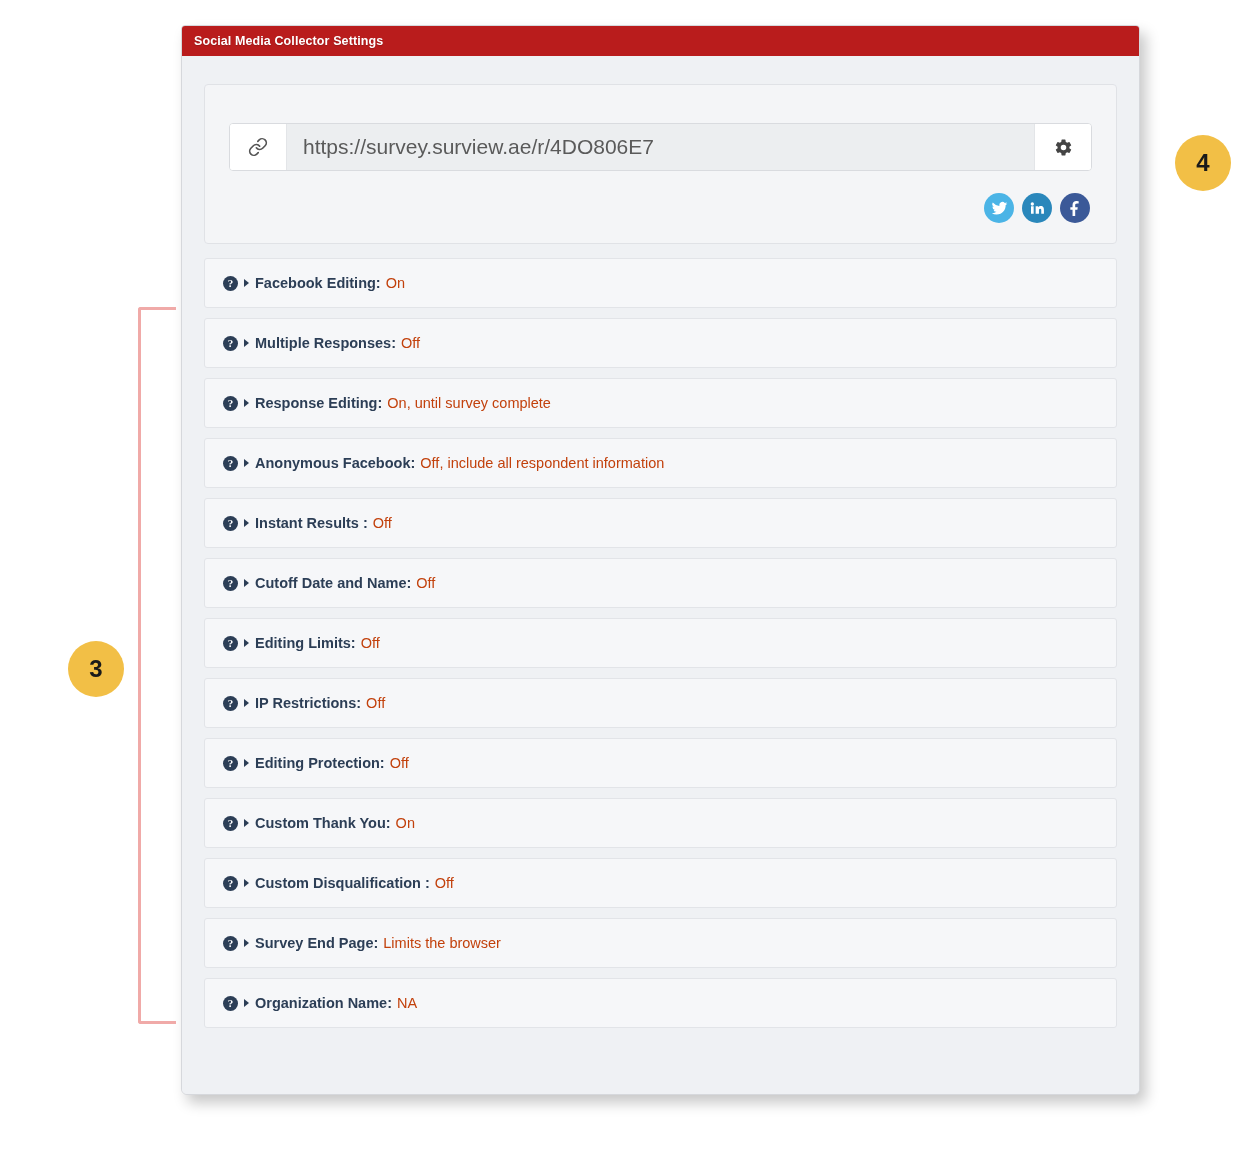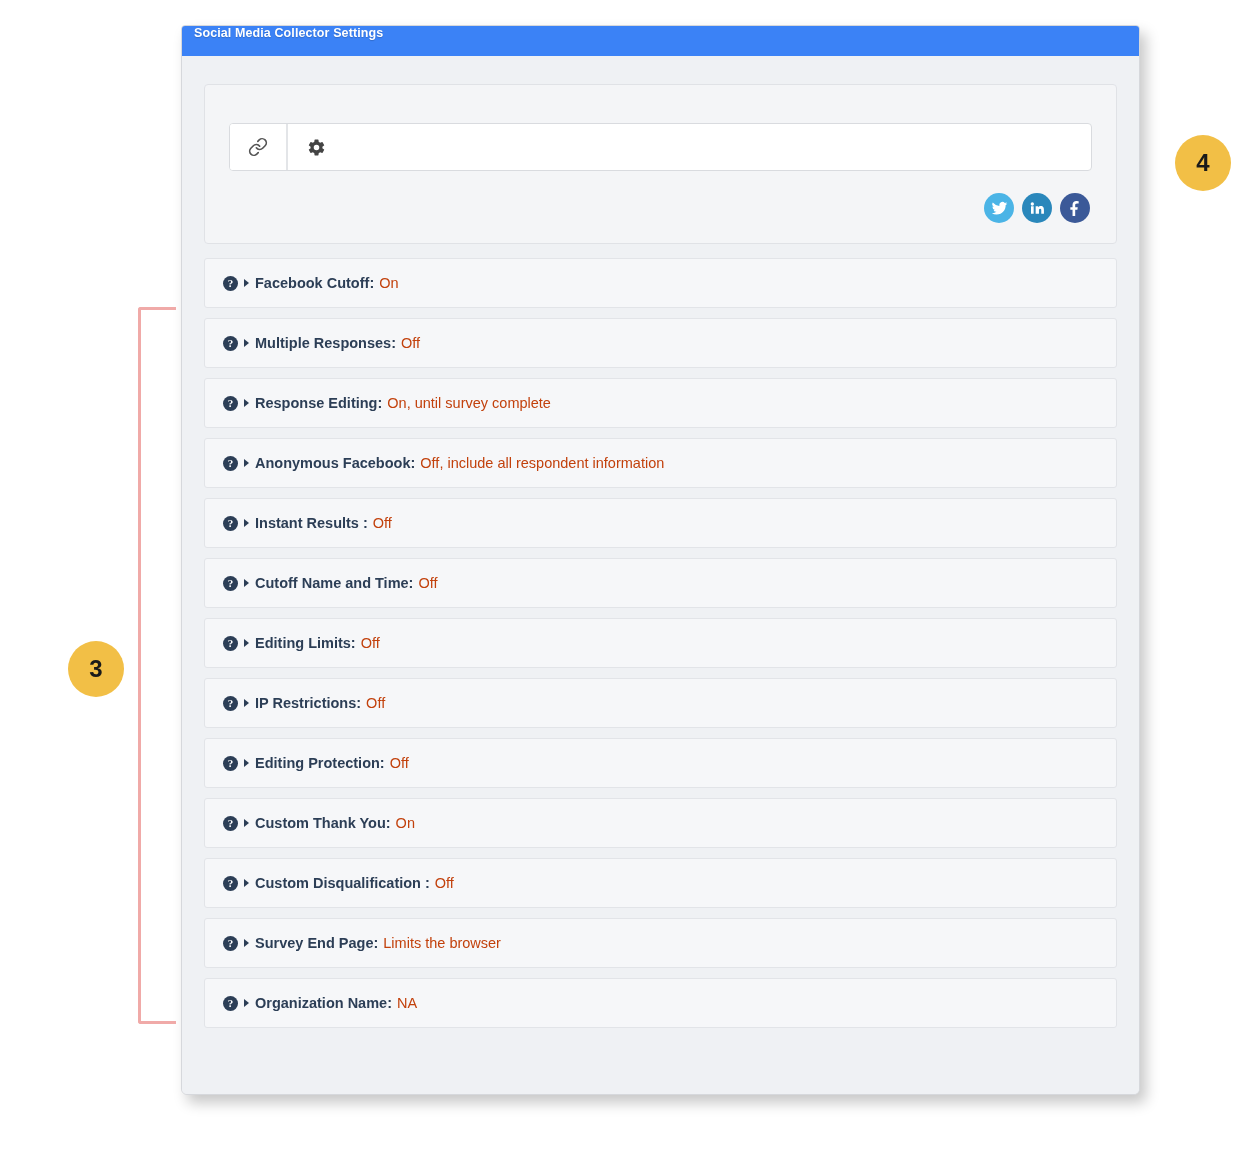--- a/index.html
+++ b/index.html
@@ -24,23 +24,23 @@
     height: 1070px;
     background: #eff1f4;
     border-radius: 4px 4px 6px 6px;
     box-shadow: 6px 8px 14px rgba(0,0,0,0.22);
     overflow: hidden;
     border: 1px solid #d6d8dc;
     box-sizing: border-box;
   }
   #titlebar {
     height: 30px;
-    background: #3b82f6;
-    display: flex;
-    align-items: flex-start;
+    background: #b91c1c;
+    display: flex;
+    align-items: center;
     padding-left: 12px;
     box-sizing: border-box;
   }
   #titlebar .title-text {
     color: #ffffff;
     font-size: 12.5px;
     font-weight: bold;
     letter-spacing: 0.1px;
     text-shadow: 0 1px 1px rgba(0,0,0,0.18);
   }
@@ -234,20 +234,21 @@
     <div class="share-card">
 
 
       <div class="url-row">
         <div class="url-addon left">
           <svg width="20" height="20" viewBox="0 0 24 24" fill="none" stroke="#555" stroke-width="2" stroke-linecap="round" stroke-linejoin="round">
             <path d="M10 13a5 5 0 0 0 7.54.54l3-3a5 5 0 0 0-7.07-7.07l-1.72 1.71"></path>
             <path d="M14 11a5 5 0 0 0-7.54-.54l-3 3a5 5 0 0 0 7.07 7.07l1.71-1.71"></path>
           </svg>
         </div>
+        <div class="url-value">https://survey.surview.ae/r/4DO806E7</div>
         <div class="url-addon right">
           <svg width="19" height="19" viewBox="0 0 24 24" fill="#444">
             <path d="M19.43 12.98c.04-.32.07-.64.07-.98s-.03-.66-.07-.98l2.11-1.65a.5.5 0 0 0 .12-.64l-2-3.46a.5.5 0 0 0-.61-.22l-2.49 1a7.3 7.3 0 0 0-1.69-.98l-.38-2.65A.49.49 0 0 0 14 2h-4a.49.49 0 0 0-.49.42l-.38 2.65c-.61.25-1.17.58-1.69.98l-2.49-1a.5.5 0 0 0-.61.22l-2 3.46a.5.5 0 0 0 .12.64l2.11 1.65c-.04.32-.07.65-.07.98s.03.66.07.98l-2.11 1.65a.5.5 0 0 0-.12.64l2 3.46c.13.22.39.3.61.22l2.49-1c.52.4 1.08.73 1.69.98l.38 2.65c.04.24.24.42.49.42h4c.25 0 .45-.18.49-.42l.38-2.65c.61-.25 1.17-.58 1.69-.98l2.49 1c.22.08.48 0 .61-.22l2-3.46a.5.5 0 0 0-.12-.64l-2.11-1.65zM12 15.5A3.5 3.5 0 1 1 15.5 12 3.5 3.5 0 0 1 12 15.5z"></path>
           </svg>
         </div>
       </div>
 
       <div class="social-row">
         <div class="social-icon" style="background:#4bb4e6;">
           <svg width="17" height="17" viewBox="0 0 24 24" fill="#ffffff">
@@ -265,21 +266,21 @@
           </svg>
         </div>
       </div>
     </div>
 
     <div class="settings-list">
 
       <div class="setting-row">
         <span class="help-icon">?</span>
         <span class="tri-right"></span>
-        <span class="setting-label">Facebook Cutoff:</span>
+        <span class="setting-label">Facebook Editing:</span>
         <span class="setting-value">On</span>
       </div>
 
       <div class="setting-row">
         <span class="help-icon">?</span>
         <span class="tri-right"></span>
         <span class="setting-label">Multiple Responses:</span>
         <span class="setting-value">Off</span>
       </div>
 
@@ -300,21 +301,21 @@
       <div class="setting-row">
         <span class="help-icon">?</span>
         <span class="tri-right"></span>
         <span class="setting-label">Instant Results :</span>
         <span class="setting-value">Off</span>
       </div>
 
       <div class="setting-row">
         <span class="help-icon">?</span>
         <span class="tri-right"></span>
-        <span class="setting-label">Cutoff Name and Time:</span>
+        <span class="setting-label">Cutoff Date and Name:</span>
         <span class="setting-value">Off</span>
       </div>
 
       <div class="setting-row">
         <span class="help-icon">?</span>
         <span class="tri-right"></span>
         <span class="setting-label">Editing Limits:</span>
         <span class="setting-value">Off</span>
       </div>
 

